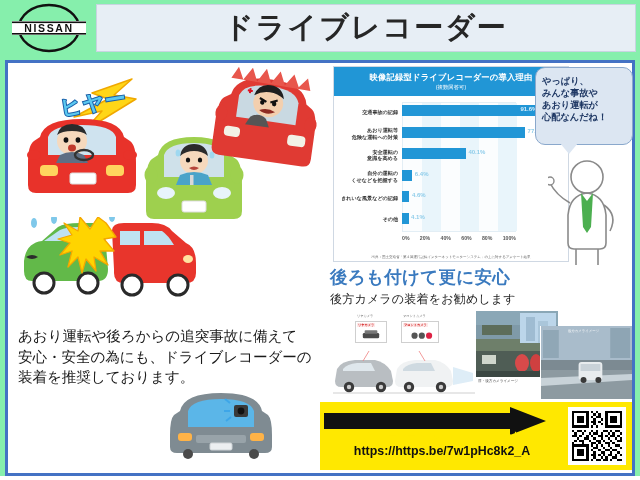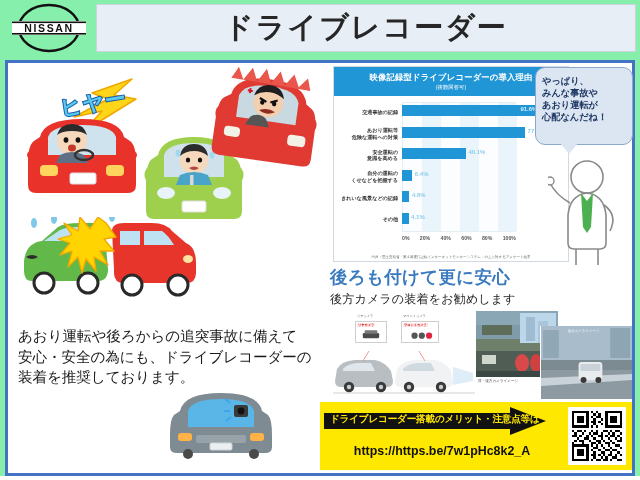--- a/index.html
+++ b/index.html
@@ -495,21 +495,21 @@
       <rect x="28" y="50" width="50" height="8" rx="2" fill="#98a3a9"></rect>
       <rect x="42" y="58" width="22" height="7" rx="1.5" fill="#eceff1" stroke="#cfd4d7"></rect>
       <circle cx="20" cy="69" r="5" fill="#4a4a4a"></circle>
       <circle cx="86" cy="69" r="5" fill="#4a4a4a"></circle>
     </svg>
 
     <div id="banner">
       <svg id="banner-arrow" viewBox="0 0 222 28">
         <path d="M0 6 L186 6 L186 0 L222 14 L186 28 L186 22 L0 22 Z" fill="#111"></path>
       </svg>
-      <div id="banner-line1" style="color:#ffe800;">ドライブレコーダー搭載のメリット・注意点等は</div>
+      <div id="banner-line1" style="color:#ffe800;margin-top:18px;">ドライブレコーダー搭載のメリット・注意点等は</div>
       <div id="banner-url">https://https.be/7w1pHc8k2_A</div>
 
       <div id="qr-wrap">
         <svg id="qr" viewBox="0 0 21 21" shape-rendering="crispEdges">
           <rect width="21" height="21" fill="#fff"></rect>
           <g fill="#000">
             <rect x="0" y="0" width="7" height="1"></rect>
               <rect x="0" y="6" width="7" height="1"></rect>
             <rect x="0" y="0" width="1" height="7"></rect>
               <rect x="6" y="0" width="1" height="7"></rect>

